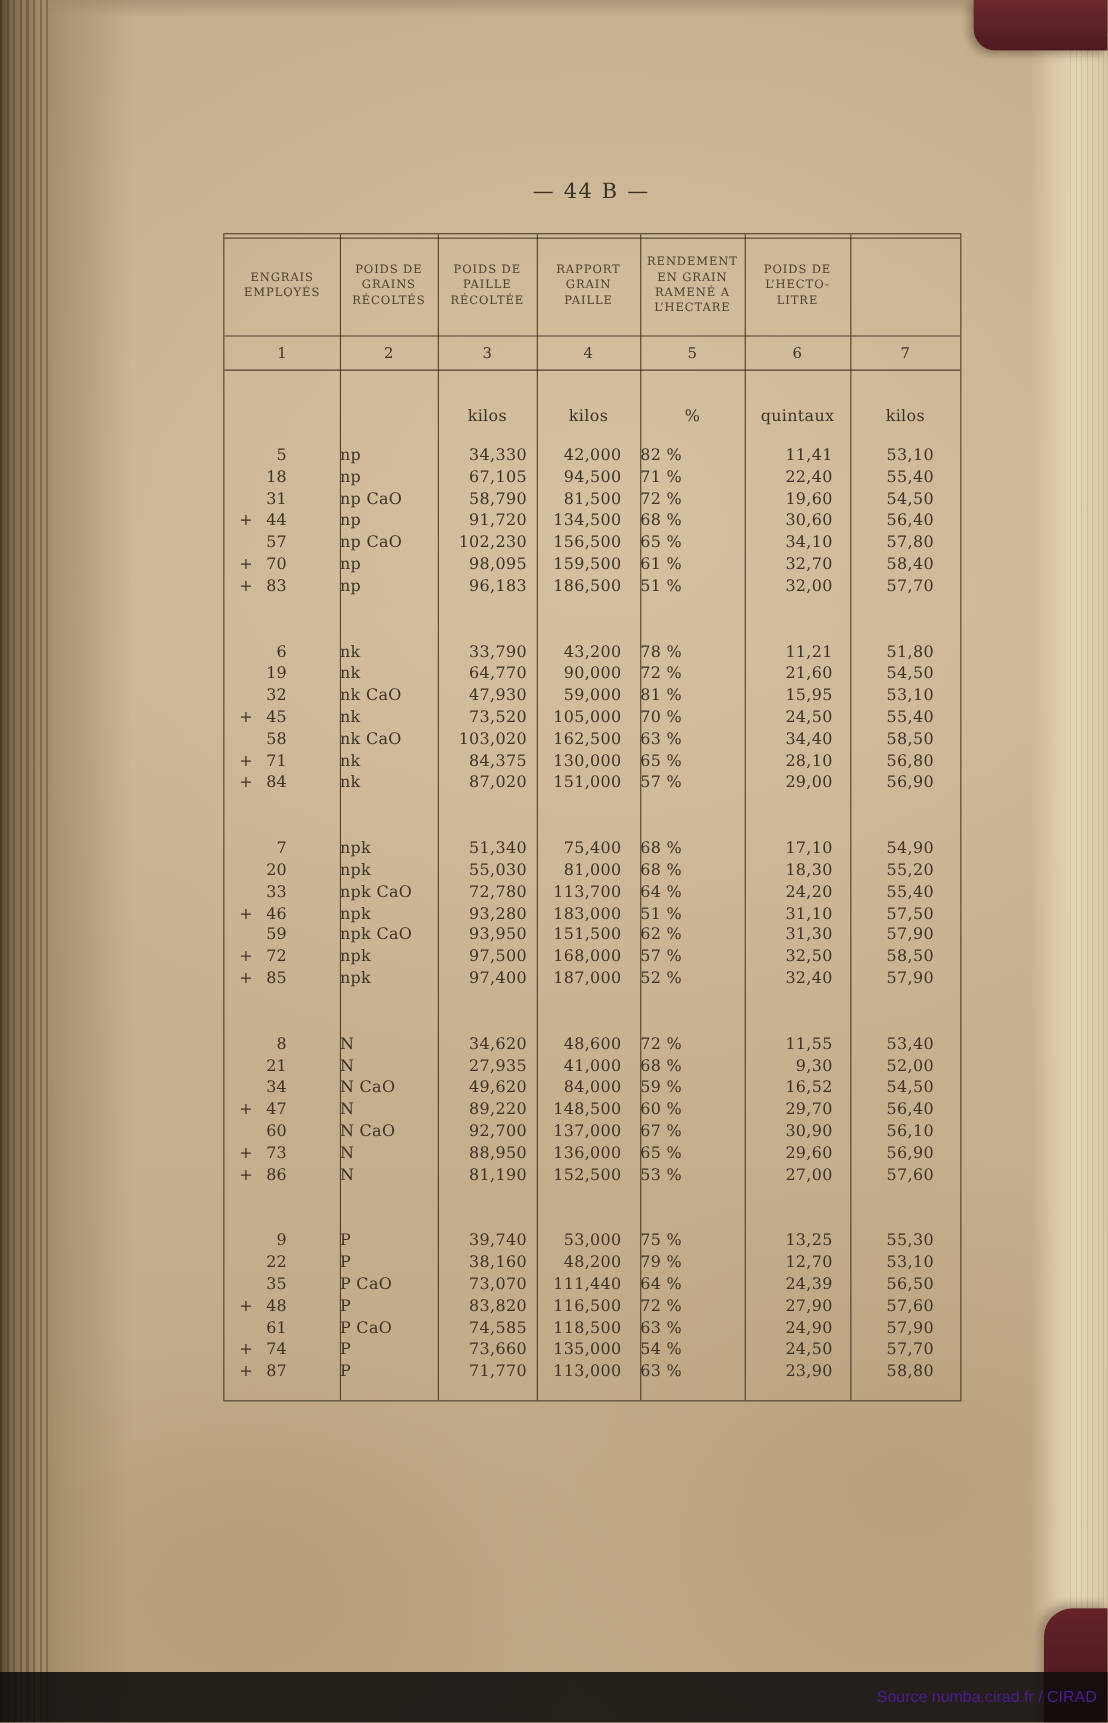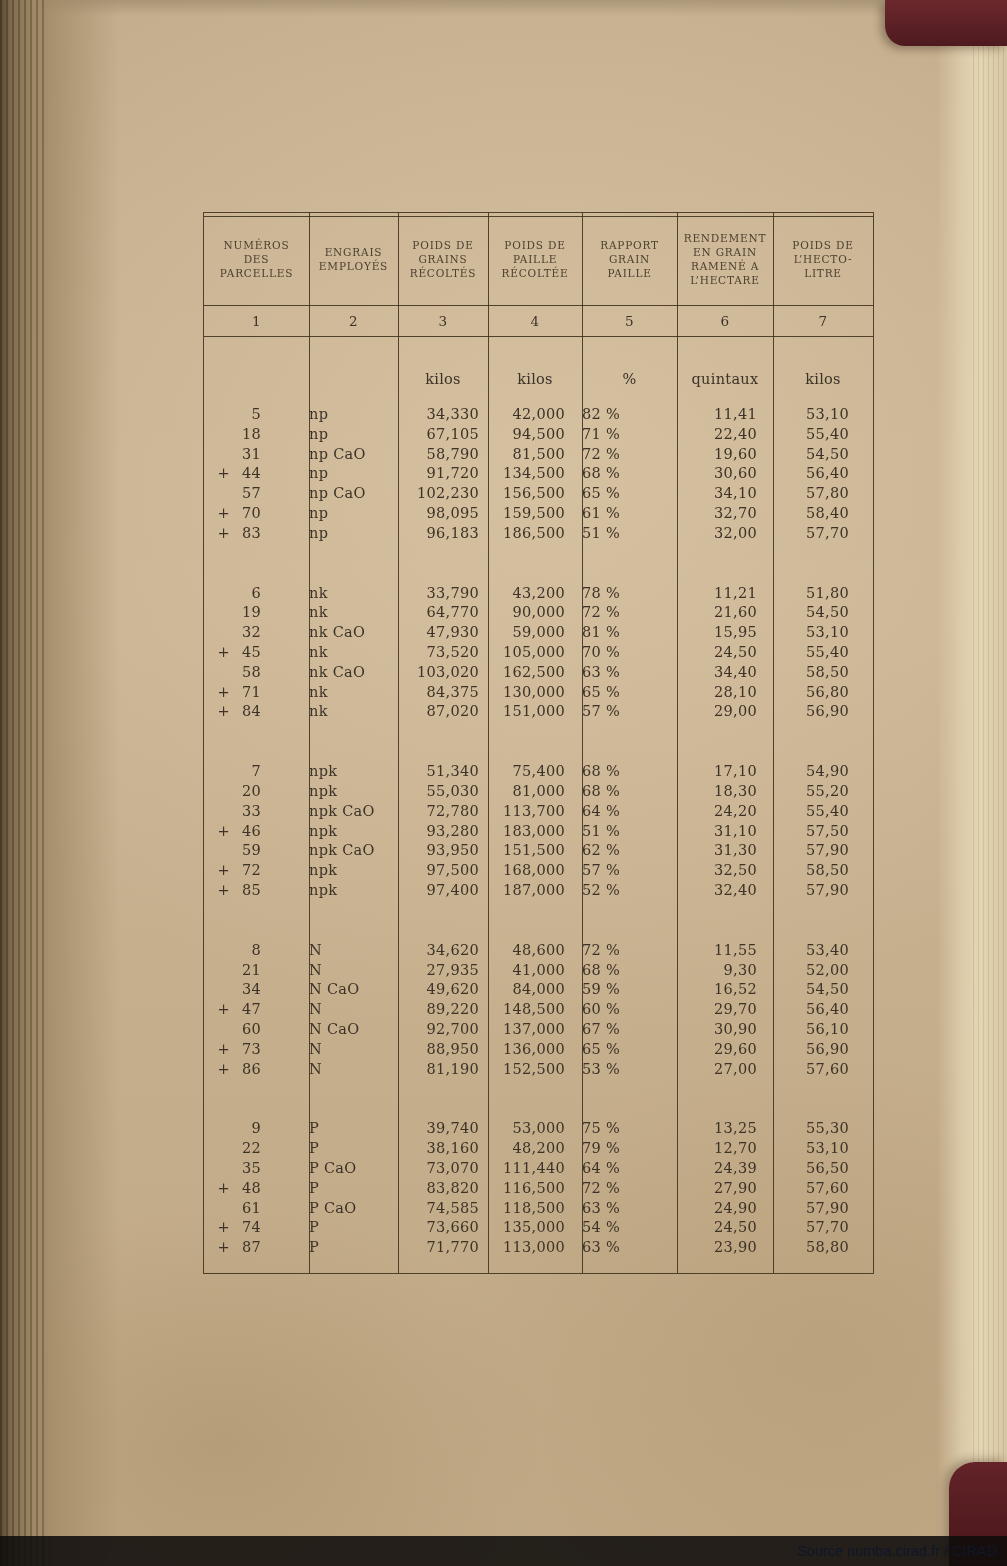--- a/index.html
+++ b/index.html
@@ -90,47 +90,43 @@
   .td{box-sizing:border-box;letter-spacing:0.3px;white-space:nowrap;}
   .td.c0{text-align:right;padding-right:48px;word-spacing:7px;}
   .td.c1{}
   .td.c2{text-align:right;padding-right:9px;}
   .td.c3{text-align:right;padding-right:17px;padding-left:12px;}
   .td.c4{text-align:left;}
   .td.c5{text-align:right;padding-right:16px;}
   .td.c6{text-align:right;padding-right:24px;padding-left:12px;}
   
   .source-bar{
-    position:absolute;left:0;right:0;bottom:0;height:30px;z-index:10;
-    background:rgba(15,13,11,0.88);color:#0f172a;
+    position:absolute;left:0;right:0;bottom:0;height:46px;z-index:10;
+    background:rgba(15,13,11,0.88);color:#4c1d95;
     display:flex;align-items:center;justify-content:flex-end;
     padding-right:10px;box-sizing:border-box;
     font-family:"Liberation Sans","DejaVu Sans",sans-serif;font-size:14.5px;
   }
 </style>
 </head>
 <body>
 
 <div class="scene">
   <div class="paper"></div>
   <div class="binding"></div>
   <div class="binding-streaks"></div>
   <div class="right-edge"></div>
   <div class="right-edge-streaks"></div>
   <div class="cover-top"></div>
   <div class="cover-bottom"></div>
 
+  <div class="page-number">— 44 B —</div>
 
   <div class="table-wrap">
       <div class="thead">
-        <div class="th c0">
-          <div class="thline">NUMÉROS</div>
-          <div class="thline">DES</div>
-          <div class="thline">PARCELLES</div>
-        </div>
         <div class="th c1">
           <div class="thline">ENGRAIS</div>
           <div class="thline">EMPLOYÉS</div>
         </div>
         <div class="th c2">
           <div class="thline">POIDS DE</div>
           <div class="thline">GRAINS</div>
           <div class="thline">RÉCOLTÉS</div>
         </div>
         <div class="th c3">

